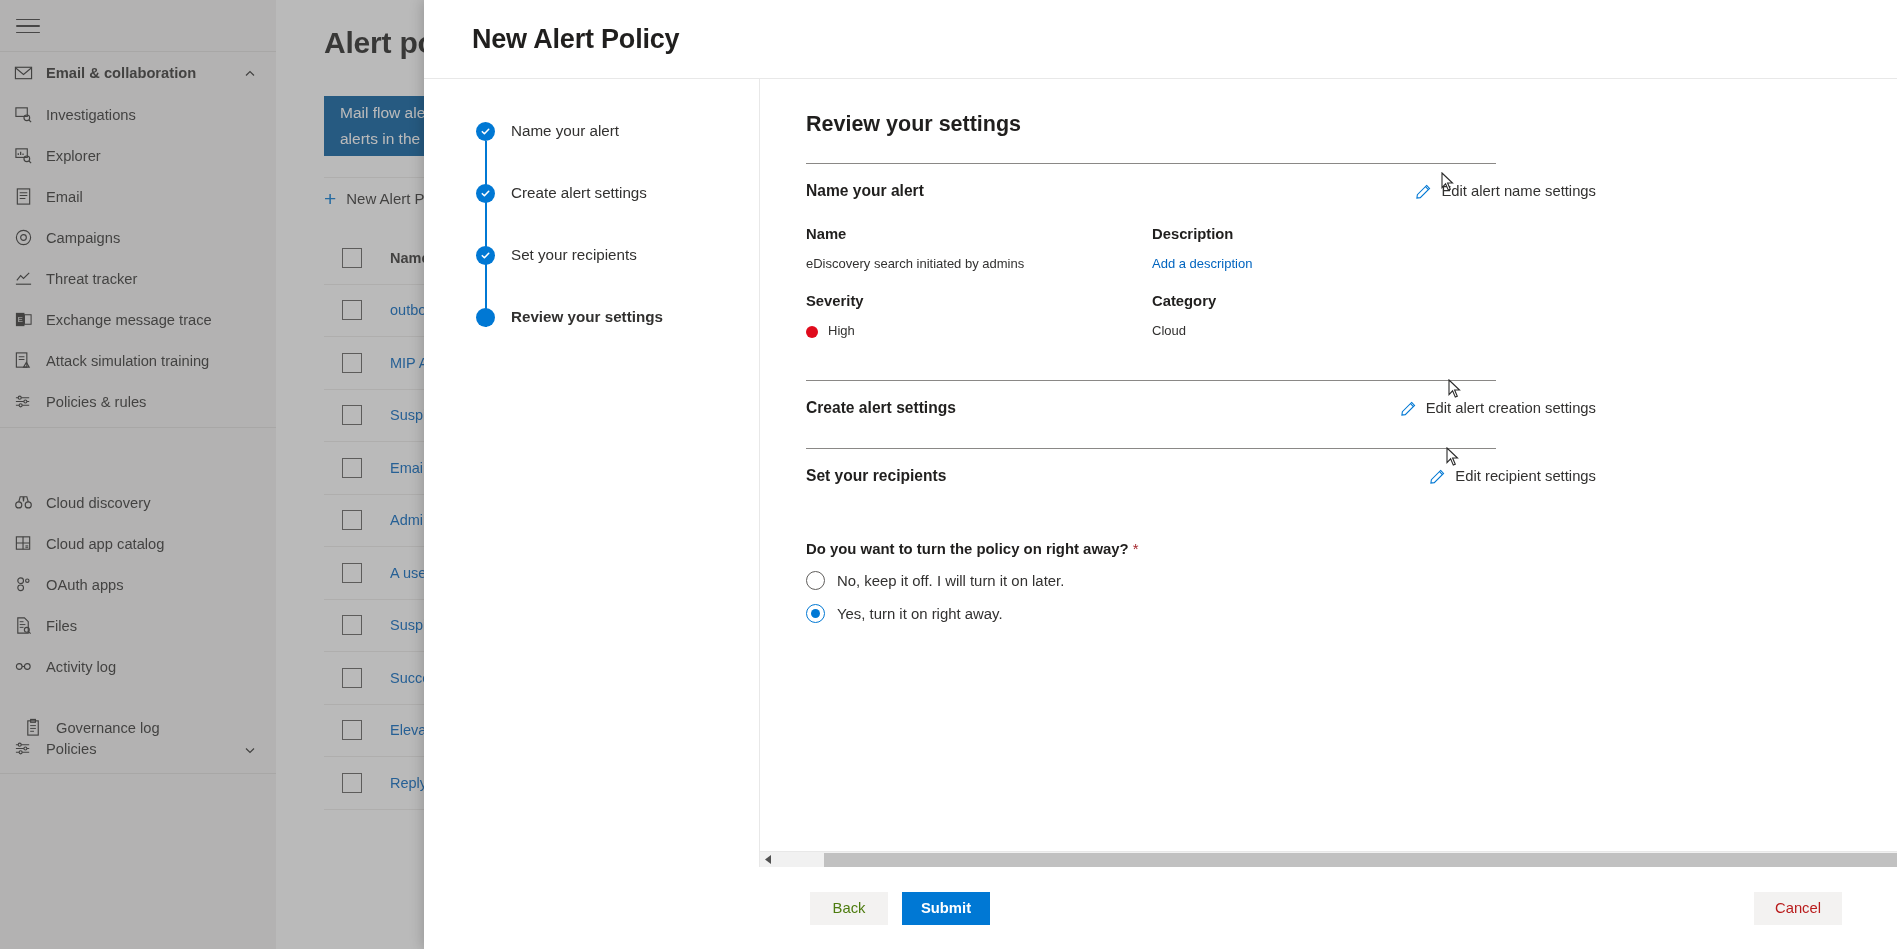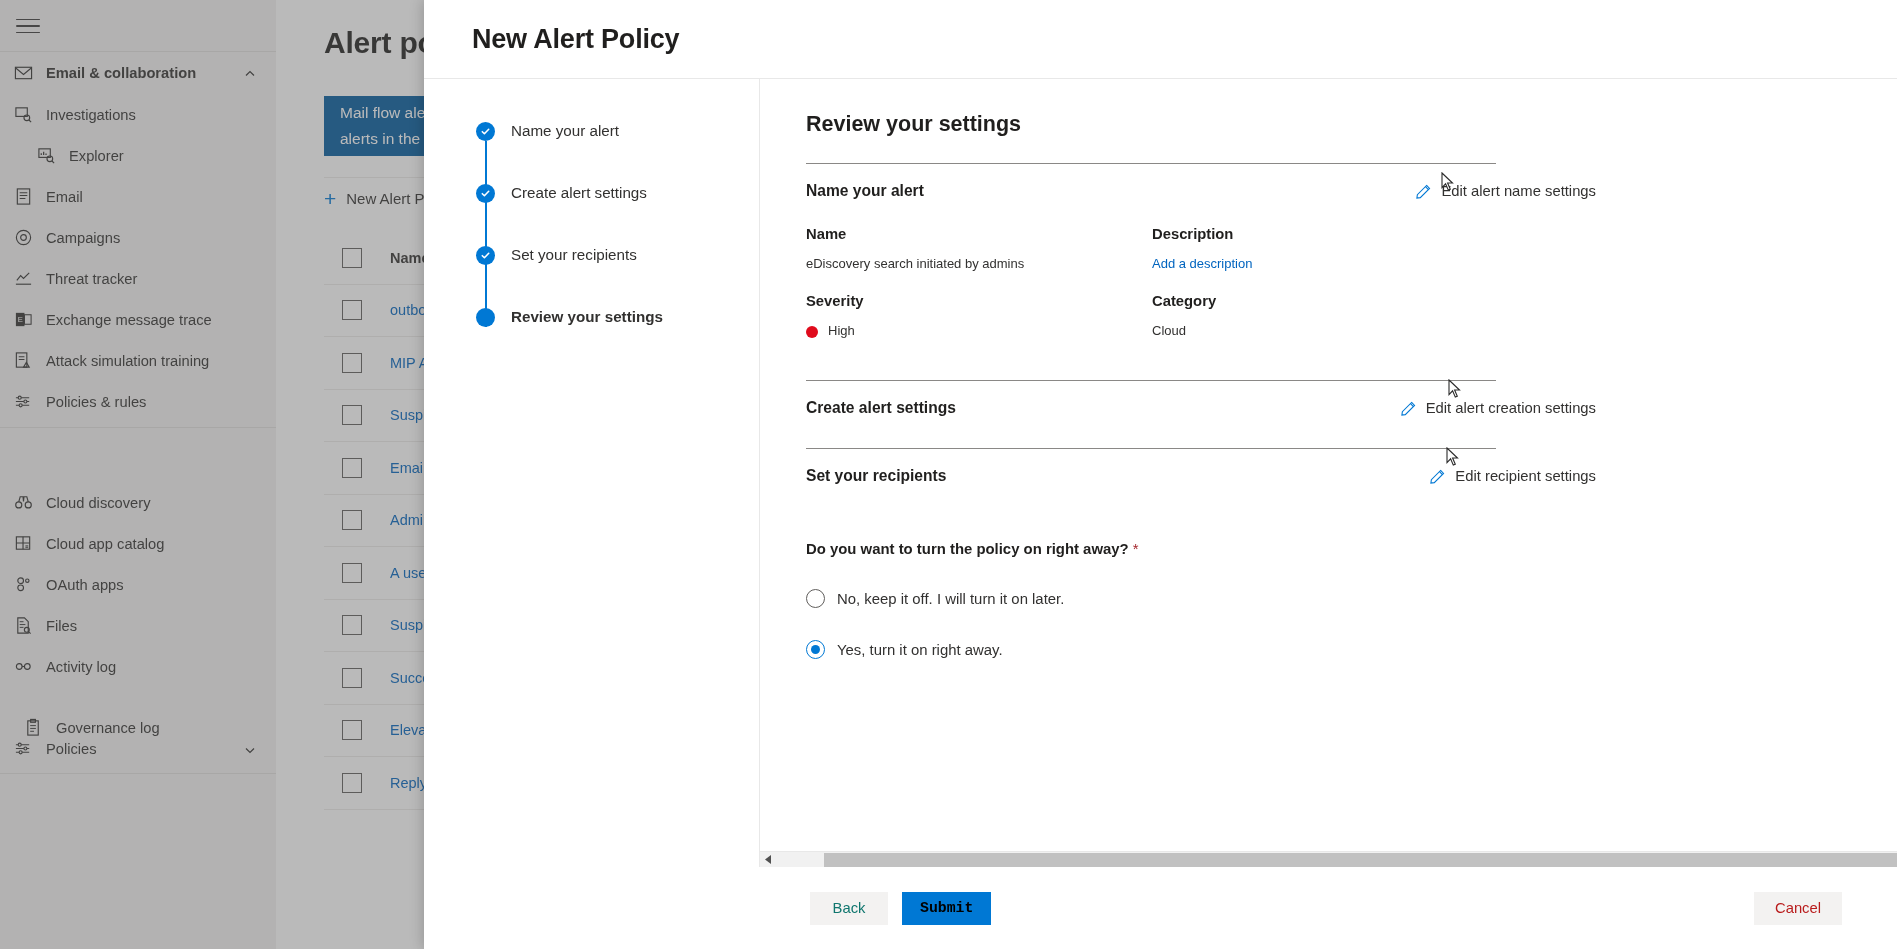--- a/index.html
+++ b/index.html
@@ -146,21 +146,21 @@
   }
   .kv-label { font-size: 14.8px; font-weight: 700; color: #201f1e; }
   .kv-val { font-size: 13px; color: #323130; }
   .kv-val.link { color: #0064bf; }
   .kv-val.sev { display: flex; align-items: flex-end; gap: 10px; }
   .sev-dot { width: 12px; height: 12px; border-radius: 50%; display: inline-block; }
 
   .q-block { margin-top: 56px; }
   .q-title { font-size: 14.9px; font-weight: 700; color: #201f1e; }
   .q-title .req { color: #a4262c; font-weight: 400; }
-  .radio-row { display: flex; align-items: center; gap: 12px; margin-top: 32px; }
+  .radio-row { display: flex; align-items: center; gap: 12px; margin-top: 14px; }
   .radio {
     width: 19px; height: 19px; border-radius: 50%; border: 1.6px solid #605e5c;
     background: #fff; flex: 0 0 auto; display: flex; align-items: center; justify-content: center;
   }
   .radio.on { border-color: #0078d4; }
   .radio.on::after {
     content: ""; width: 9px; height: 9px; border-radius: 50%; background: #0078d4;
   }
   .radio-label { font-size: 14.9px; color: #323130; }
 
@@ -181,22 +181,22 @@
   
   .modal-footer {
     height: 82px; flex: 0 0 82px; background: #ffffff;
     display: flex; align-items: center; position: relative;
   }
   .btn {
     height: 33px; min-width: 78px; padding: 0 18px; font-size: 14.8px;
     border: none; cursor: pointer; font-family: "Liberation Sans", sans-serif;
     display: flex; align-items: center; justify-content: center;
   }
-  .btn-secondary { background: #f3f2f1; color: #0f766e; }
-  .btn-primary { background: #0078d4; color: #000000; font-weight: 700; min-width: 88px; font-family: Liberation Mono, monospace; }
+  .btn-secondary { background: #f3f2f1; color: #4d7c0f; }
+  .btn-primary { background: #0078d4; color: #ffffff; font-weight: 700; min-width: 88px; }
   .footer-left { position: absolute; left: 386px; display: flex; gap: 14px; }
   .footer-right { position: absolute; right: 55px; }
   .btn-cancel { background: #f3f2f1; color: #b91c1c; min-width: 88px; }
 
   
   .cursor { position: absolute; width: 14px; height: 20px; pointer-events: none; z-index: 50; }
 </style>
 </head>
 <body>
 
@@ -231,21 +231,21 @@
         <span class="ico">
           <svg width="19" height="19" viewBox="0 0 20 20" fill="none" stroke="#323130" stroke-width="1.2">
               <rect x="2" y="3" width="12" height="9"></rect>
               <circle cx="13.5" cy="13.5" r="3"></circle>
               <path d="M15.8 15.8 18 18"></path>
             </svg>
         </span>
         <span>Investigations</span>
       </div>
 
-      <div class="sb-item" style="position:absolute;left:0;top:135px;width:276px;margin-left:23px;">
+      <div class="sb-item" style="position:absolute;left:0;top:135px;width:276px;">
         <span class="ico">
           <svg width="19" height="19" viewBox="0 0 20 20" fill="none" stroke="#323130" stroke-width="1.2">
               <rect x="2" y="3" width="12" height="9"></rect>
               <path d="M4.5 9.5v-2M7 9.5v-3.5M9.5 9.5v-1.5" stroke-width="1.3"></path>
               <circle cx="13.5" cy="13.5" r="3"></circle>
               <path d="M15.8 15.8 18 18"></path>
             </svg>
         </span>
         <span>Explorer</span>
       </div>

